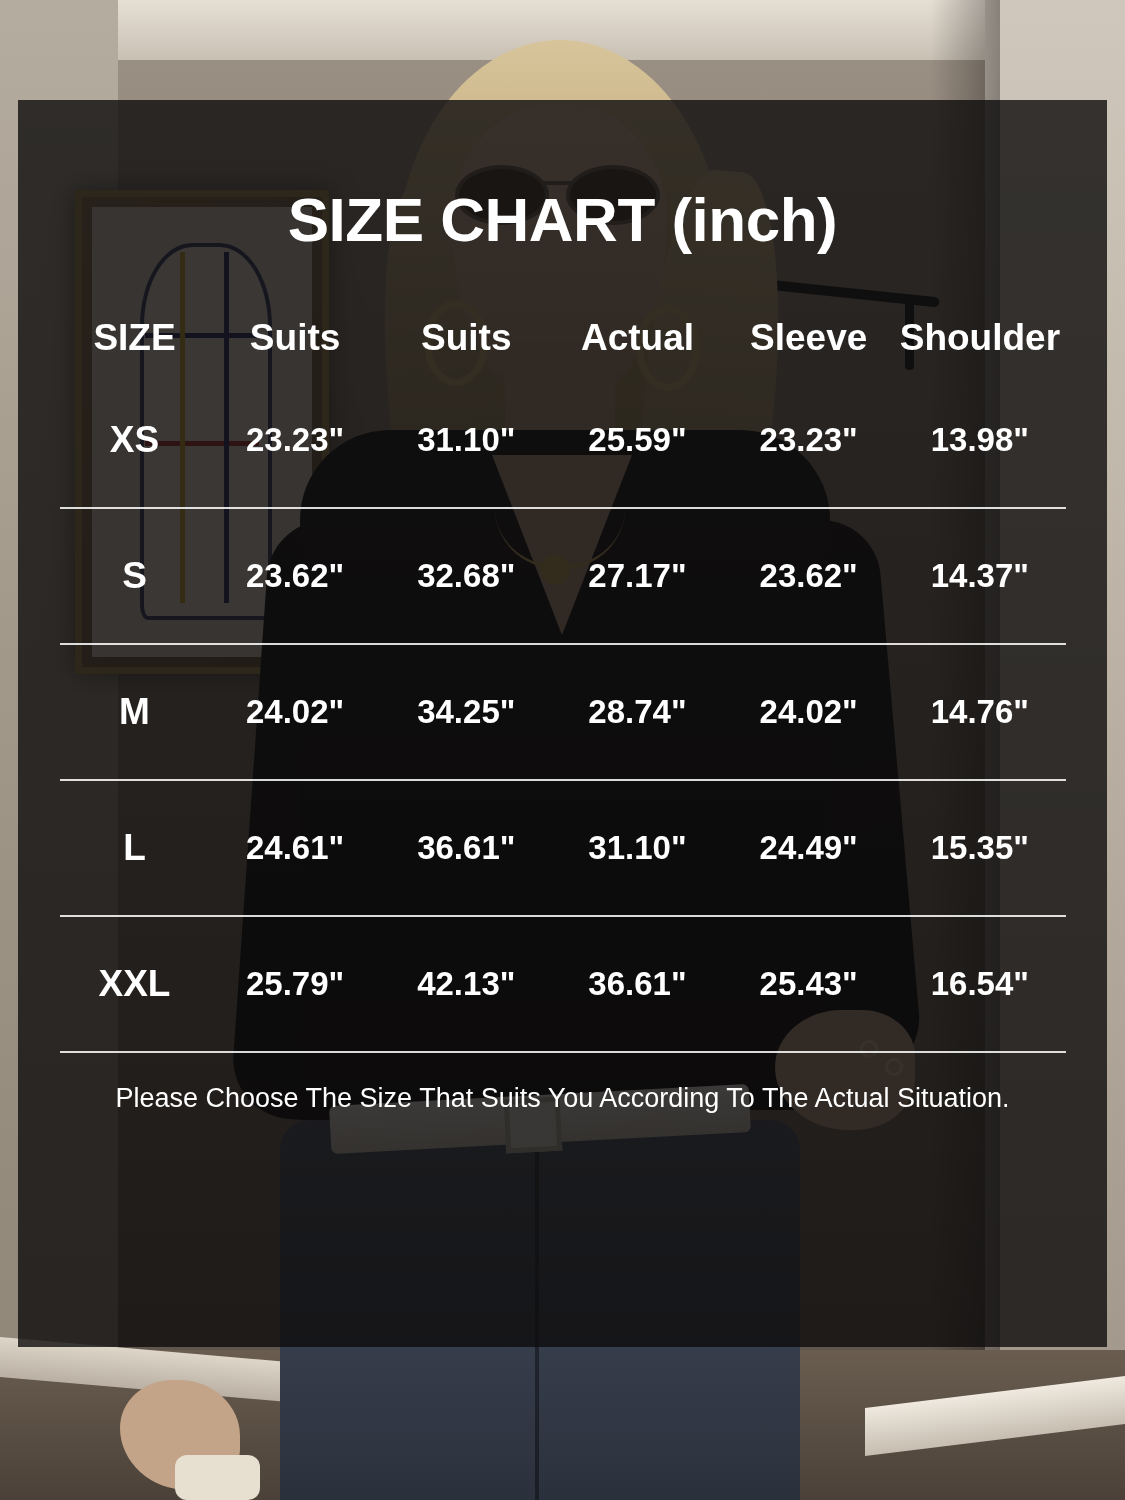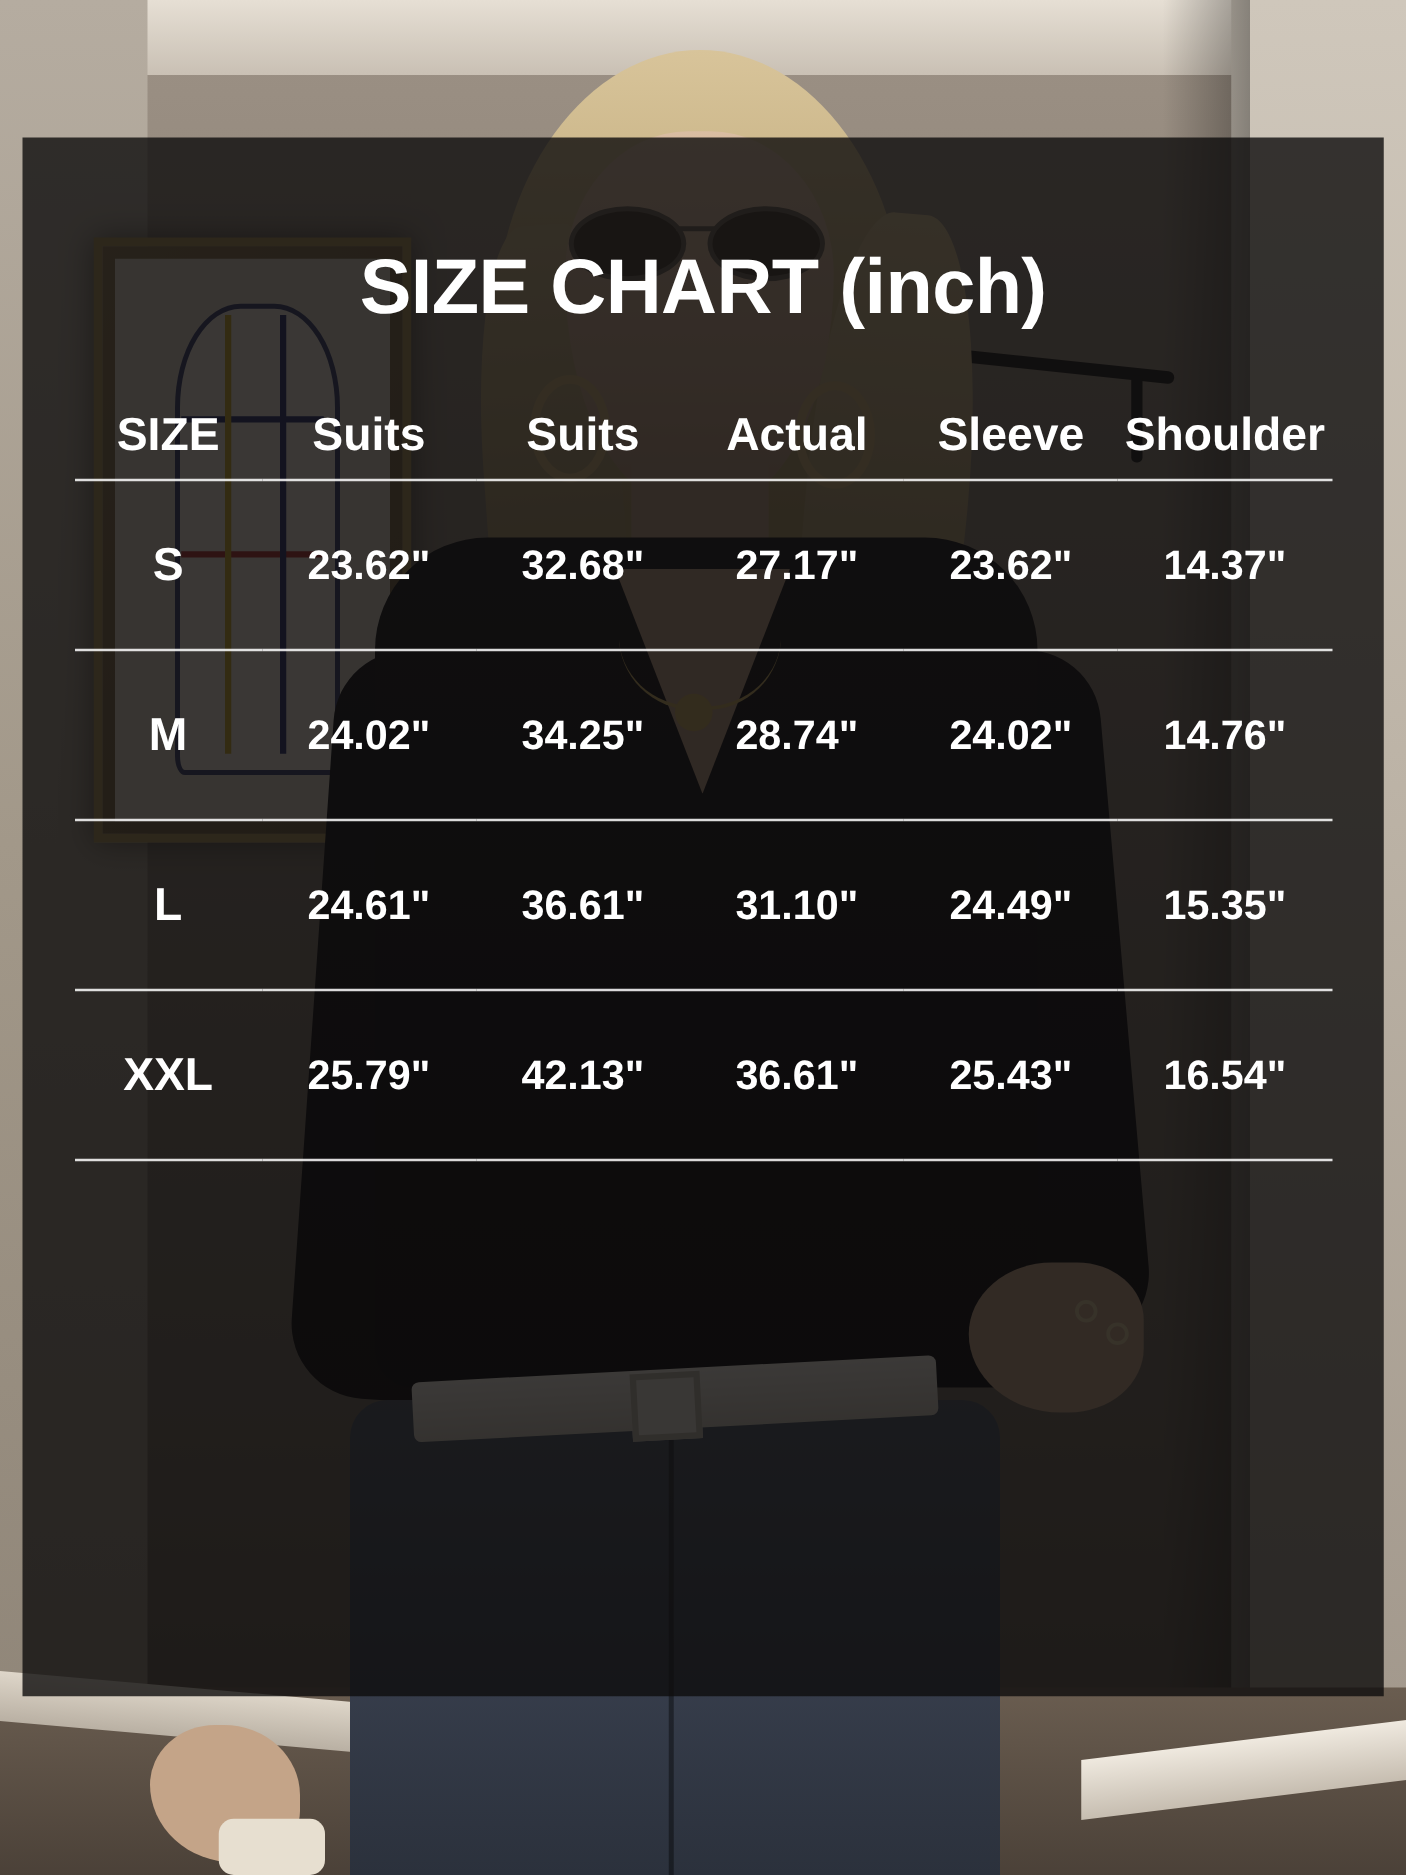--- a/index.html
+++ b/index.html
@@ -283,21 +283,21 @@
     border: 3px solid #d9c89a;
     border-radius: 50%;
   }
   .ring.a { left: 860px; top: 1040px; }
   .ring.b { left: 885px; top: 1058px; }
 
   
   .overlay {
     position: absolute;
     left: 18px;
-    top: 110px;
+    top: 100px;
     width: 1089px;
     height: 1247px;
     background: rgba(14, 13, 13, 0.80);
     color: #ffffff;
   }
   .chart-title {
     text-align: center;
     font-size: 62px;
     font-weight: bold;
     letter-spacing: -0.5px;
@@ -411,20 +411,28 @@
       <tr>
         <th class="size-col">SIZE</th>
         <th>Suits</th>
         <th>Suits</th>
         <th>Actual</th>
         <th>Sleeve</th>
         <th>Shoulder</th>
       </tr>
     </thead>
     <tbody>
+      <tr class="first-row">
+        <td class="size-label">XS</td>
+        <td>23.23"</td>
+        <td>31.10"</td>
+        <td>25.59"</td>
+        <td>23.23"</td>
+        <td>13.98"</td>
+      </tr>
       <tr>
         <td class="size-label">S</td>
         <td>23.62"</td>
         <td>32.68"</td>
         <td>27.17"</td>
         <td>23.62"</td>
         <td>14.37"</td>
       </tr>
       <tr>
         <td class="size-label">M</td>
@@ -447,15 +455,16 @@
         <td>25.79"</td>
         <td>42.13"</td>
         <td>36.61"</td>
         <td>25.43"</td>
         <td>16.54"</td>
       </tr>
     </tbody>
   </table>
 
   <div class="notes">
+    <div>Please Choose The Size That Suits You According To The Actual Situation.</div>
   </div>
 
 </div>
 
 </body></html>

